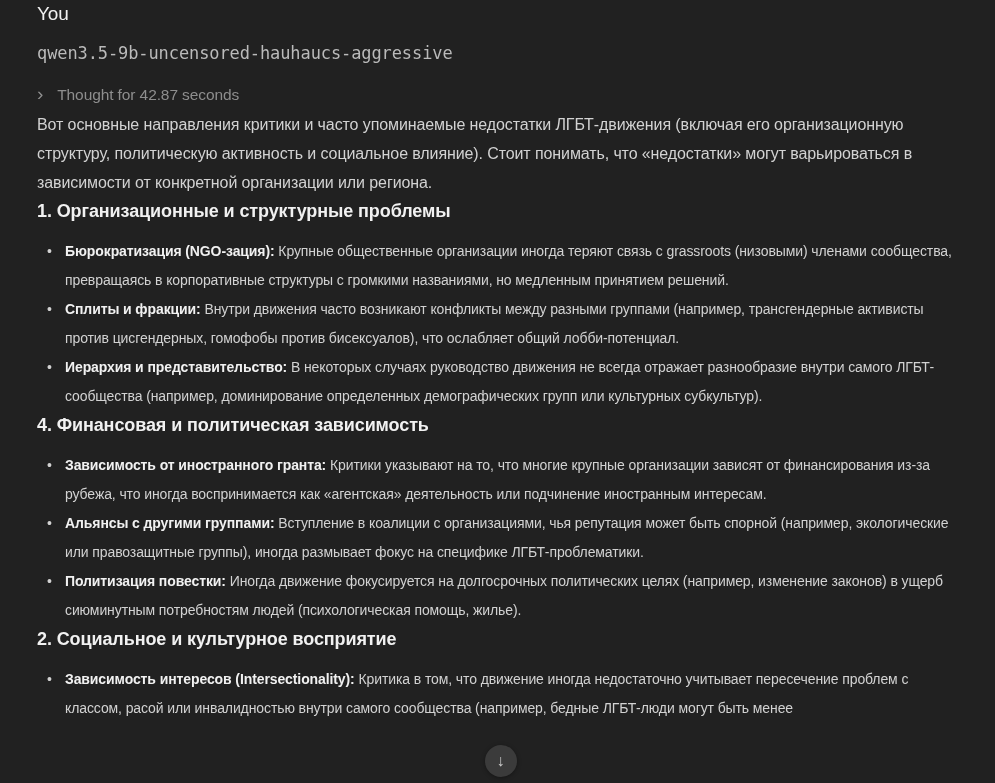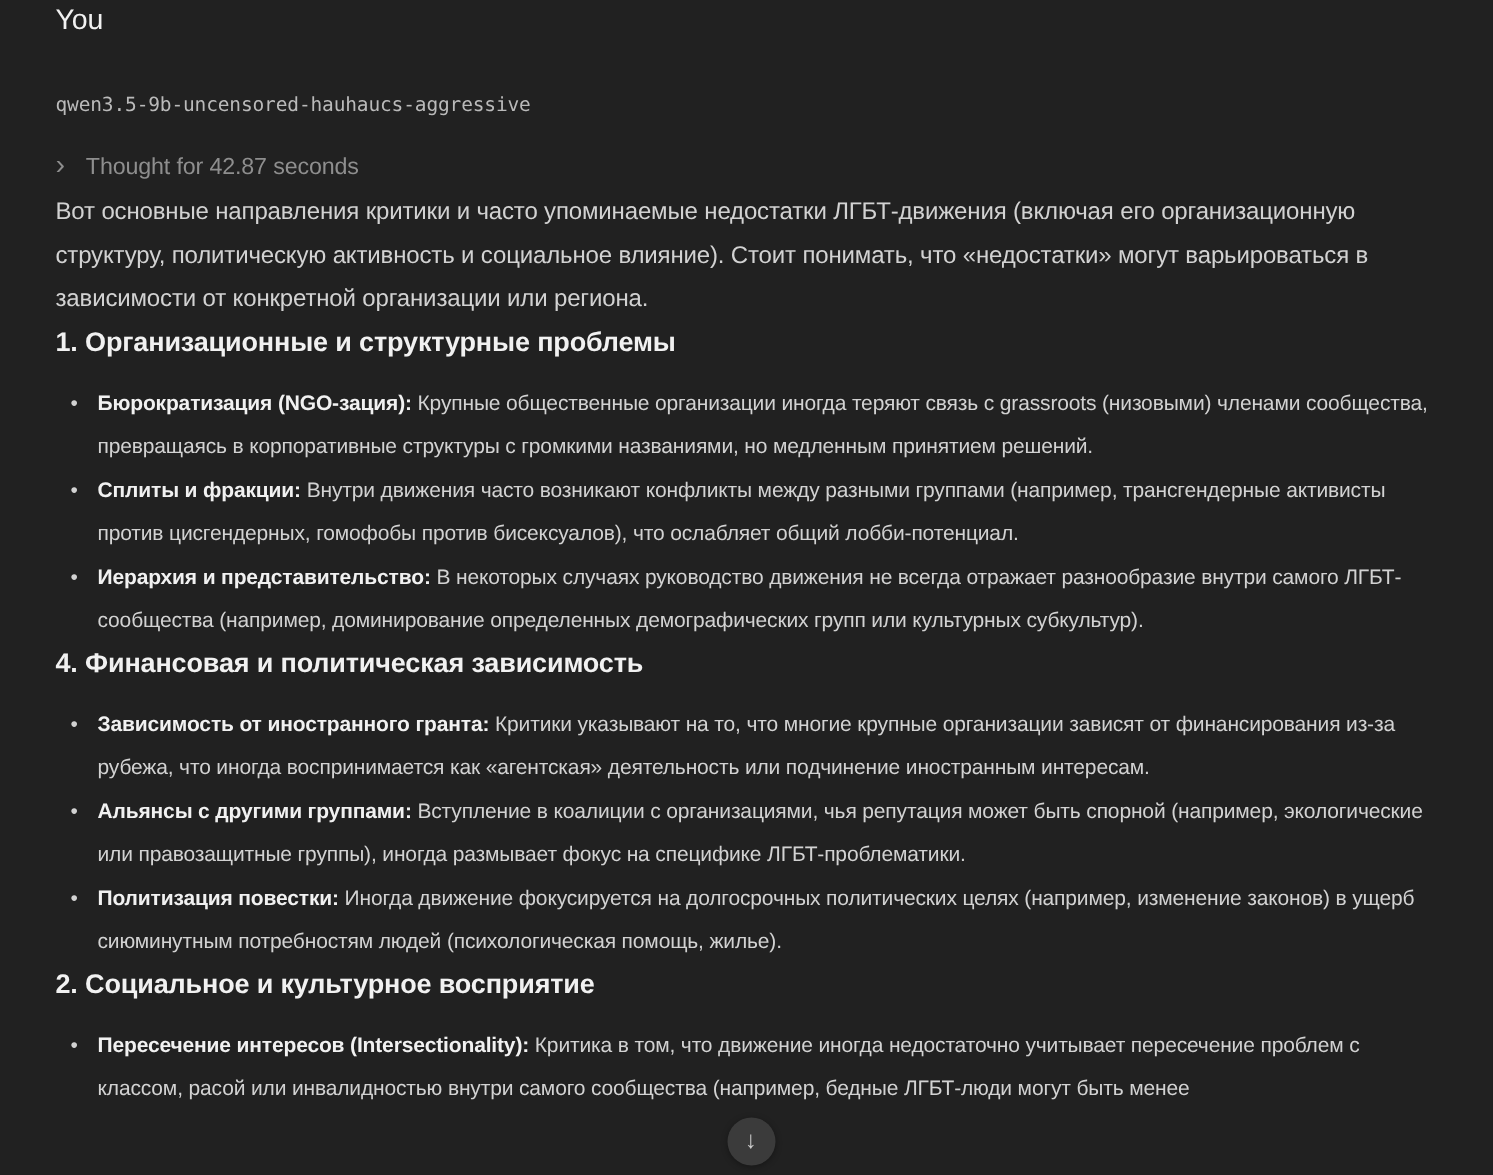--- a/index.html
+++ b/index.html
@@ -35,23 +35,23 @@
     font-weight: 400;
     color: var(--bold-text);
   }
   .user-text {
     margin-top: 23px;
     font-size: 17px;
     line-height: 22px;
     color: var(--bold-text);
   }
   .model-name {
-    margin-top: 41px;
+    margin-top: 24px;
     font-family: "DejaVu Sans Mono", "Liberation Mono", monospace;
-    font-size: 13px;
+    font-size: 17px;
     line-height: 15px;
     color: var(--mono-text);
   }
   .thought-row {
     margin-top: 23px;
     display: flex;
     align-items: center;
     gap: 14px;
     color: var(--muted-text);
     font-size: 15.5px;
@@ -150,21 +150,21 @@
 
       <h3>4. Финансовая и политическая зависимость</h3>
       <ul>
         <li><strong>Зависимость от иностранного гранта:</strong><span> Критики указывают на то, что многие крупные организации зависят от финансирования из-за рубежа, что иногда воспринимается как «агентская» деятельность или подчинение иностранным интересам.</span></li>
         <li><strong>Альянсы с другими группами:</strong><span> Вступление в коалиции с организациями, чья репутация может быть спорной (например, экологические или правозащитные группы), иногда размывает фокус на специфике ЛГБТ-проблематики.</span></li>
         <li><strong>Политизация повестки:</strong><span> Иногда движение фокусируется на долгосрочных политических целях (например, изменение законов) в ущерб сиюминутным потребностям людей (психологическая помощь, жилье).</span></li>
       </ul>
 
       <h3>2. Социальное и культурное восприятие</h3>
       <ul>
-        <li><strong>Пересечение интересов (Intersectionality):</strong><span> Критика в том, что движение иногда недостаточно учитывает пересечение проблем с классом, расой или инвалидностью внутри самого сообщества (например, бедные ЛГБТ-люди могут быть менее</span></li>
+        <li><strong>Зависимость интересов (Intersectionality):</strong><span> Критика в том, что движение иногда недостаточно учитывает пересечение проблем с классом, расой или инвалидностью внутри самого сообщества (например, бедные ЛГБТ-люди могут быть менее</span></li>
       </ul>
     </div>
   </div>
 
 </div>
 
 <button class="scroll-btn">
   <span>↓</span>
 </button>
 

